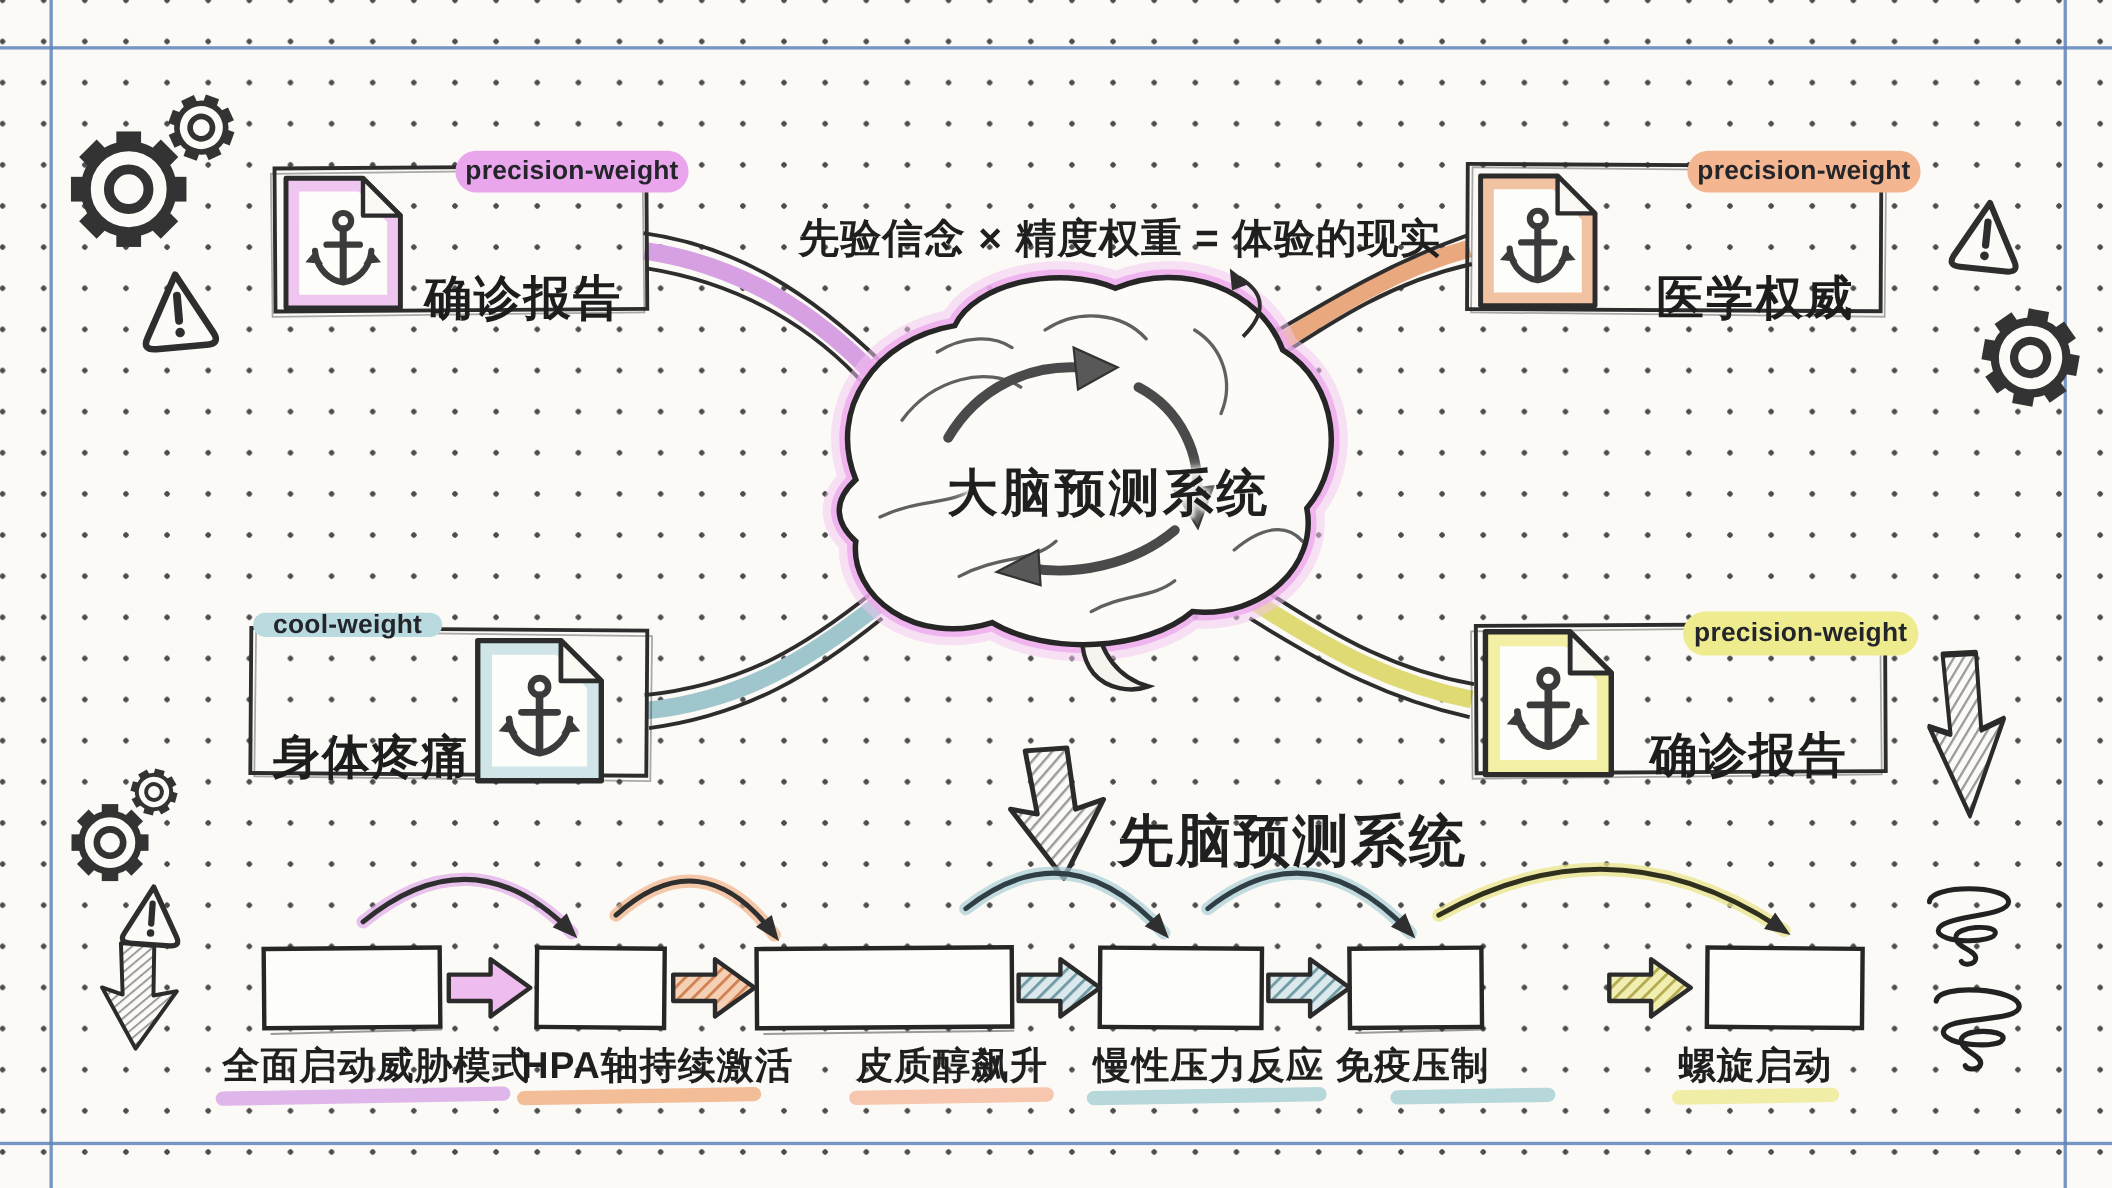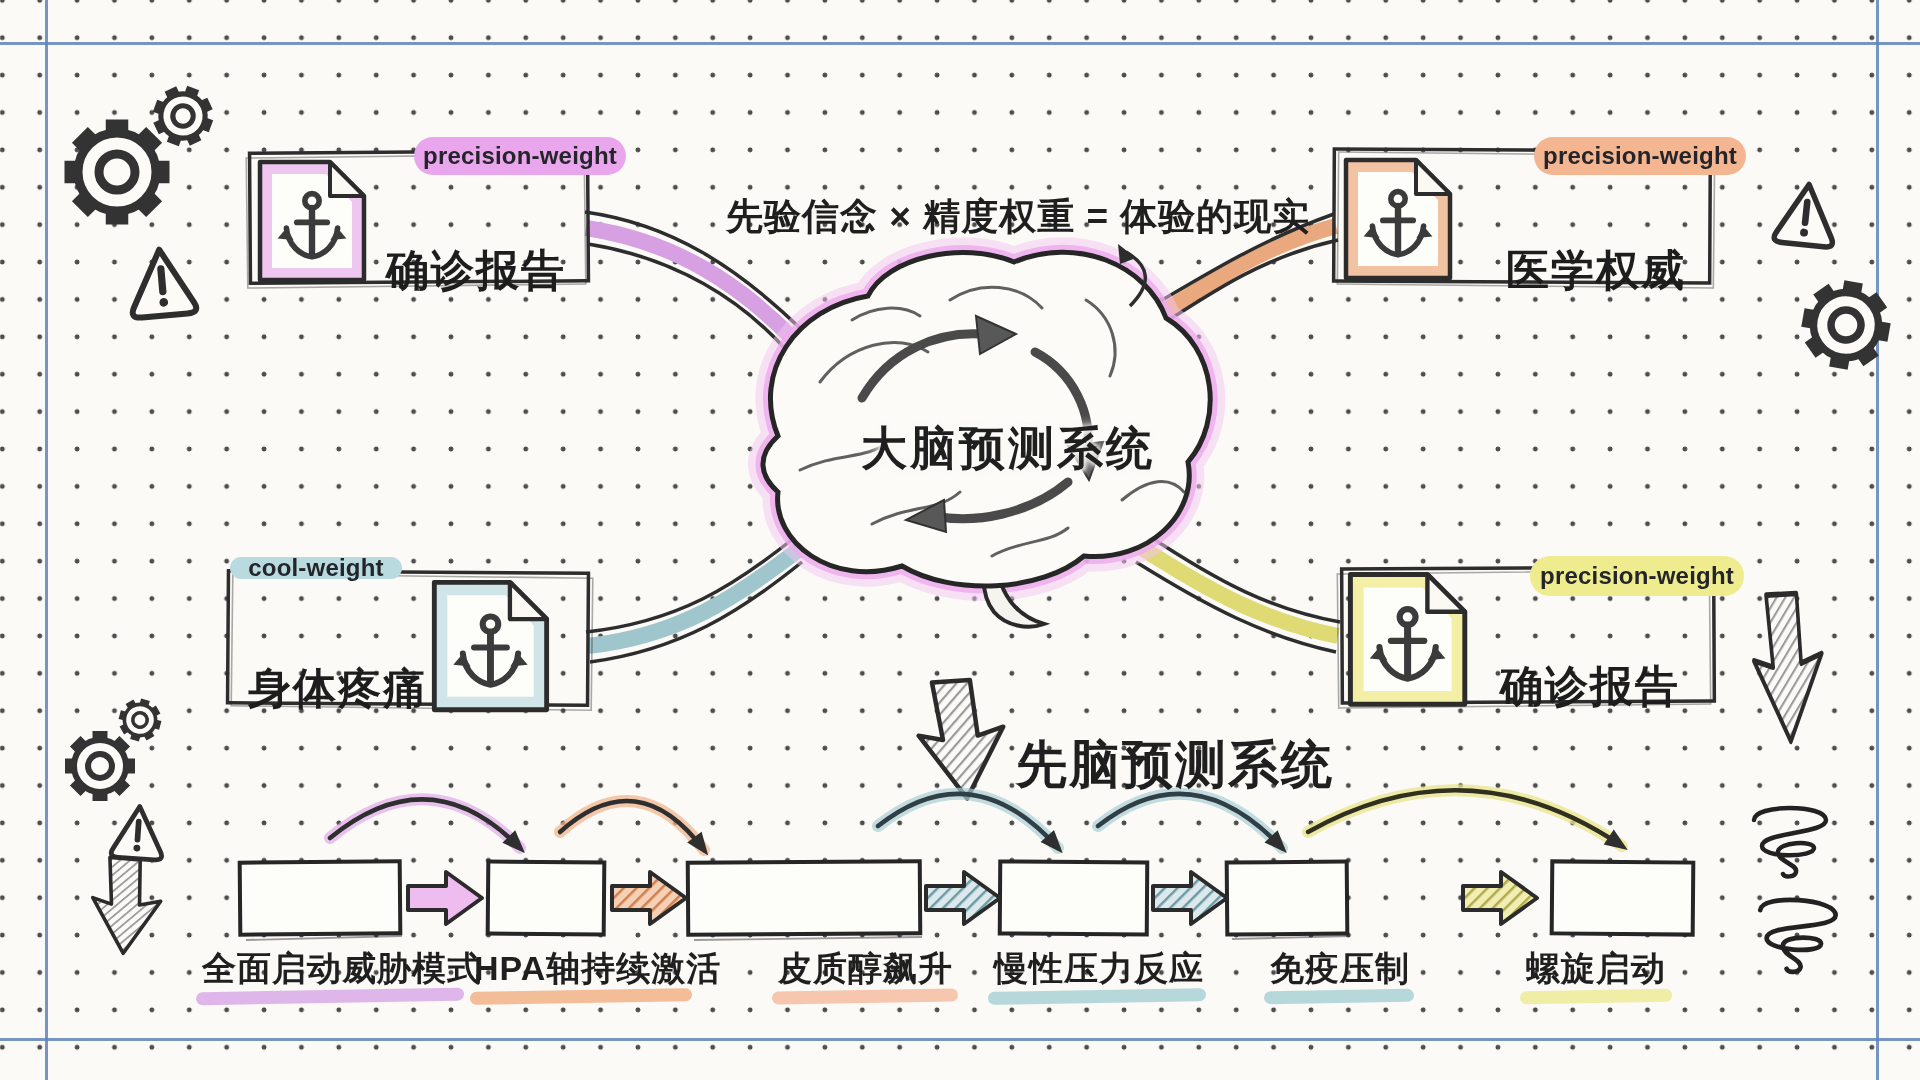--- a/index.html
+++ b/index.html
@@ -258,21 +258,21 @@
 
   <div class="cardtitle" style="left:386px;top:198px">确诊报告</div>
   <div class="cardtitle" style="left:1506px;top:198px">医学权威</div>
   <div class="cardtitle" style="left:248px;top:616px">身体疼痛</div>
   <div class="cardtitle" style="left:1500px;top:614px">确诊报告</div>
 
   <div class="flowlabel" style="left:202px">全面启动威胁模式</div>
   <div class="flowlabel" style="left:474px">HPA轴持续激活</div>
   <div class="flowlabel" style="left:778px">皮质醇飙升</div>
   <div class="flowlabel" style="left:994px">慢性压力反应</div>
-  <div class="flowlabel" style="left:1270px">免疫压制</div>
+  <div class="flowlabel" style="left:1214px">免疫压制</div>
   <div class="flowlabel" style="left:1526px">螺旋启动</div>
 
   <div class="ul" style="left: 196px; width: 268px; background-color: rgb(220, 174, 232);"></div>
   <div class="ul" style="left: 470px; width: 222px; background-color: rgb(242, 182, 142);"></div>
   <div class="ul" style="left: 772px; width: 186px; background-color: rgb(246, 192, 166);"></div>
   <div class="ul" style="left: 988px; width: 218px; background-color: rgb(174, 212, 216);"></div>
   <div class="ul" style="left: 1264px; width: 150px; background-color: rgb(174, 212, 216);"></div>
   <div class="ul" style="left: 1520px; width: 152px; background-color: rgb(238, 235, 158);"></div>
 
 </div>

